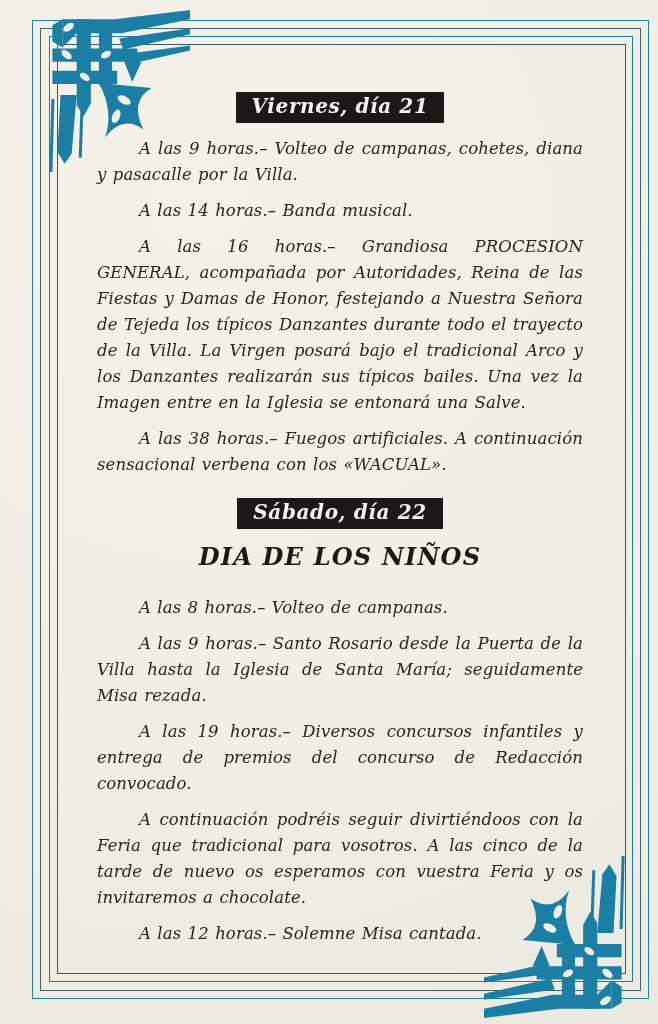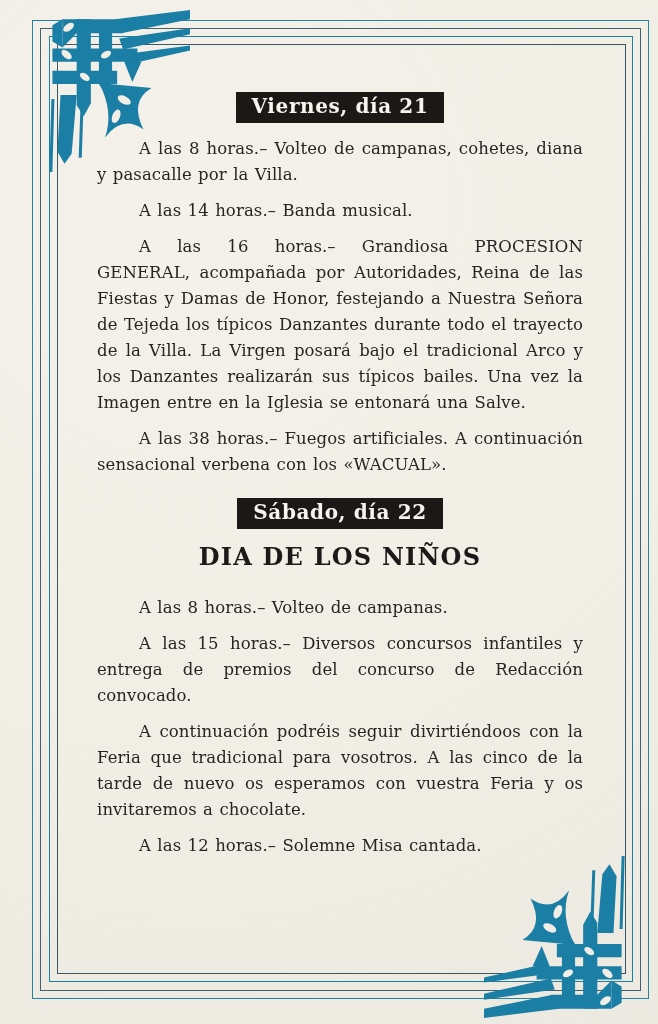--- a/index.html
+++ b/index.html
@@ -35,21 +35,21 @@
   .subtitle{
     margin:0 0 24px;text-align:center;
     font-size:24px;font-weight:bold;letter-spacing:1.2px;color:#1c1a18;
   }
   .para{
     margin:0 0 10px;
     font-size:16.5px;line-height:26px;
     text-align:justify;text-indent:42px;
     word-spacing:1px;letter-spacing:.1px;
   }
-  section{display:block;}
+  section{display:block;font-style:italic;}
   .section-saturday{margin-top:20px;}
 </style>
 </head>
 <body>
 
 <div class="page">
 
   <div class="frame f1"></div>
   <div class="frame f2"></div>
   <div class="frame f3"></div>
@@ -111,30 +111,31 @@
       <ellipse cx="66" cy="72" rx="5.5" ry="3.2" transform="rotate(35 66 72)"></ellipse>
       <ellipse cx="105" cy="95" rx="7" ry="3.8" transform="rotate(28 105 95)"></ellipse>
       <ellipse cx="97" cy="111" rx="3.8" ry="7" transform="rotate(22 97 111)"></ellipse>
     </g>
   </svg>
 
   <main class="content">
 
     <section class="section-friday">
       <h2 class="badge">Viernes, día 21</h2>
-      <p class="para">A las 8 horas.– Volteo de campanas, cohetes, diana y pasacalle por la Villa.</p>
+      <p class="para">A las 9 horas.– Volteo de campanas, cohetes, diana y pasacalle por la Villa.</p>
       <p class="para">A las 14 horas.– Banda musical.</p>
       <p class="para">A las 16 horas.– Grandiosa PROCESION GENERAL, acompañada por Autoridades, Reina de las Fiestas y Damas de Honor, festejando a Nuestra Señora de Tejeda los típicos Danzantes durante todo el trayecto de la Villa. La Virgen posará bajo el tradicional Arco y los Danzantes realizarán sus típicos bailes. Una vez la Imagen entre en la Iglesia se entonará una Salve.</p>
       <p class="para">A las 38 horas.– Fuegos artificiales. A continuación sensacional verbena con los «WACUAL».</p>
     </section>
 
     <section class="section-saturday">
       <h2 class="badge">Sábado, día 22</h2>
       <h3 class="subtitle">DIA DE LOS NIÑOS</h3>
       <p class="para">A las 8 horas.– Volteo de campanas.</p>
-      <p class="para">A las 15 horas.– Diversos concursos infantiles y entrega de premios del concurso de Redacción convocado.</p>
+      <p class="para">A las 9 horas.– Santo Rosario desde la Puerta de la Villa hasta la Iglesia de Santa María; seguidamente Misa rezada.</p>
+      <p class="para">A las 19 horas.– Diversos concursos infantiles y entrega de premios del concurso de Redacción convocado.</p>
       <p class="para">A continuación podréis seguir divirtiéndoos con la Feria que tradicional para vosotros. A las cinco de la tarde de nuevo os esperamos con vuestra Feria y os invitaremos a chocolate.</p>
       <p class="para">A las 12 horas.– Solemne Misa cantada.</p>
 
     </section>
 
   </main>
 </div>
 
 </body></html>

